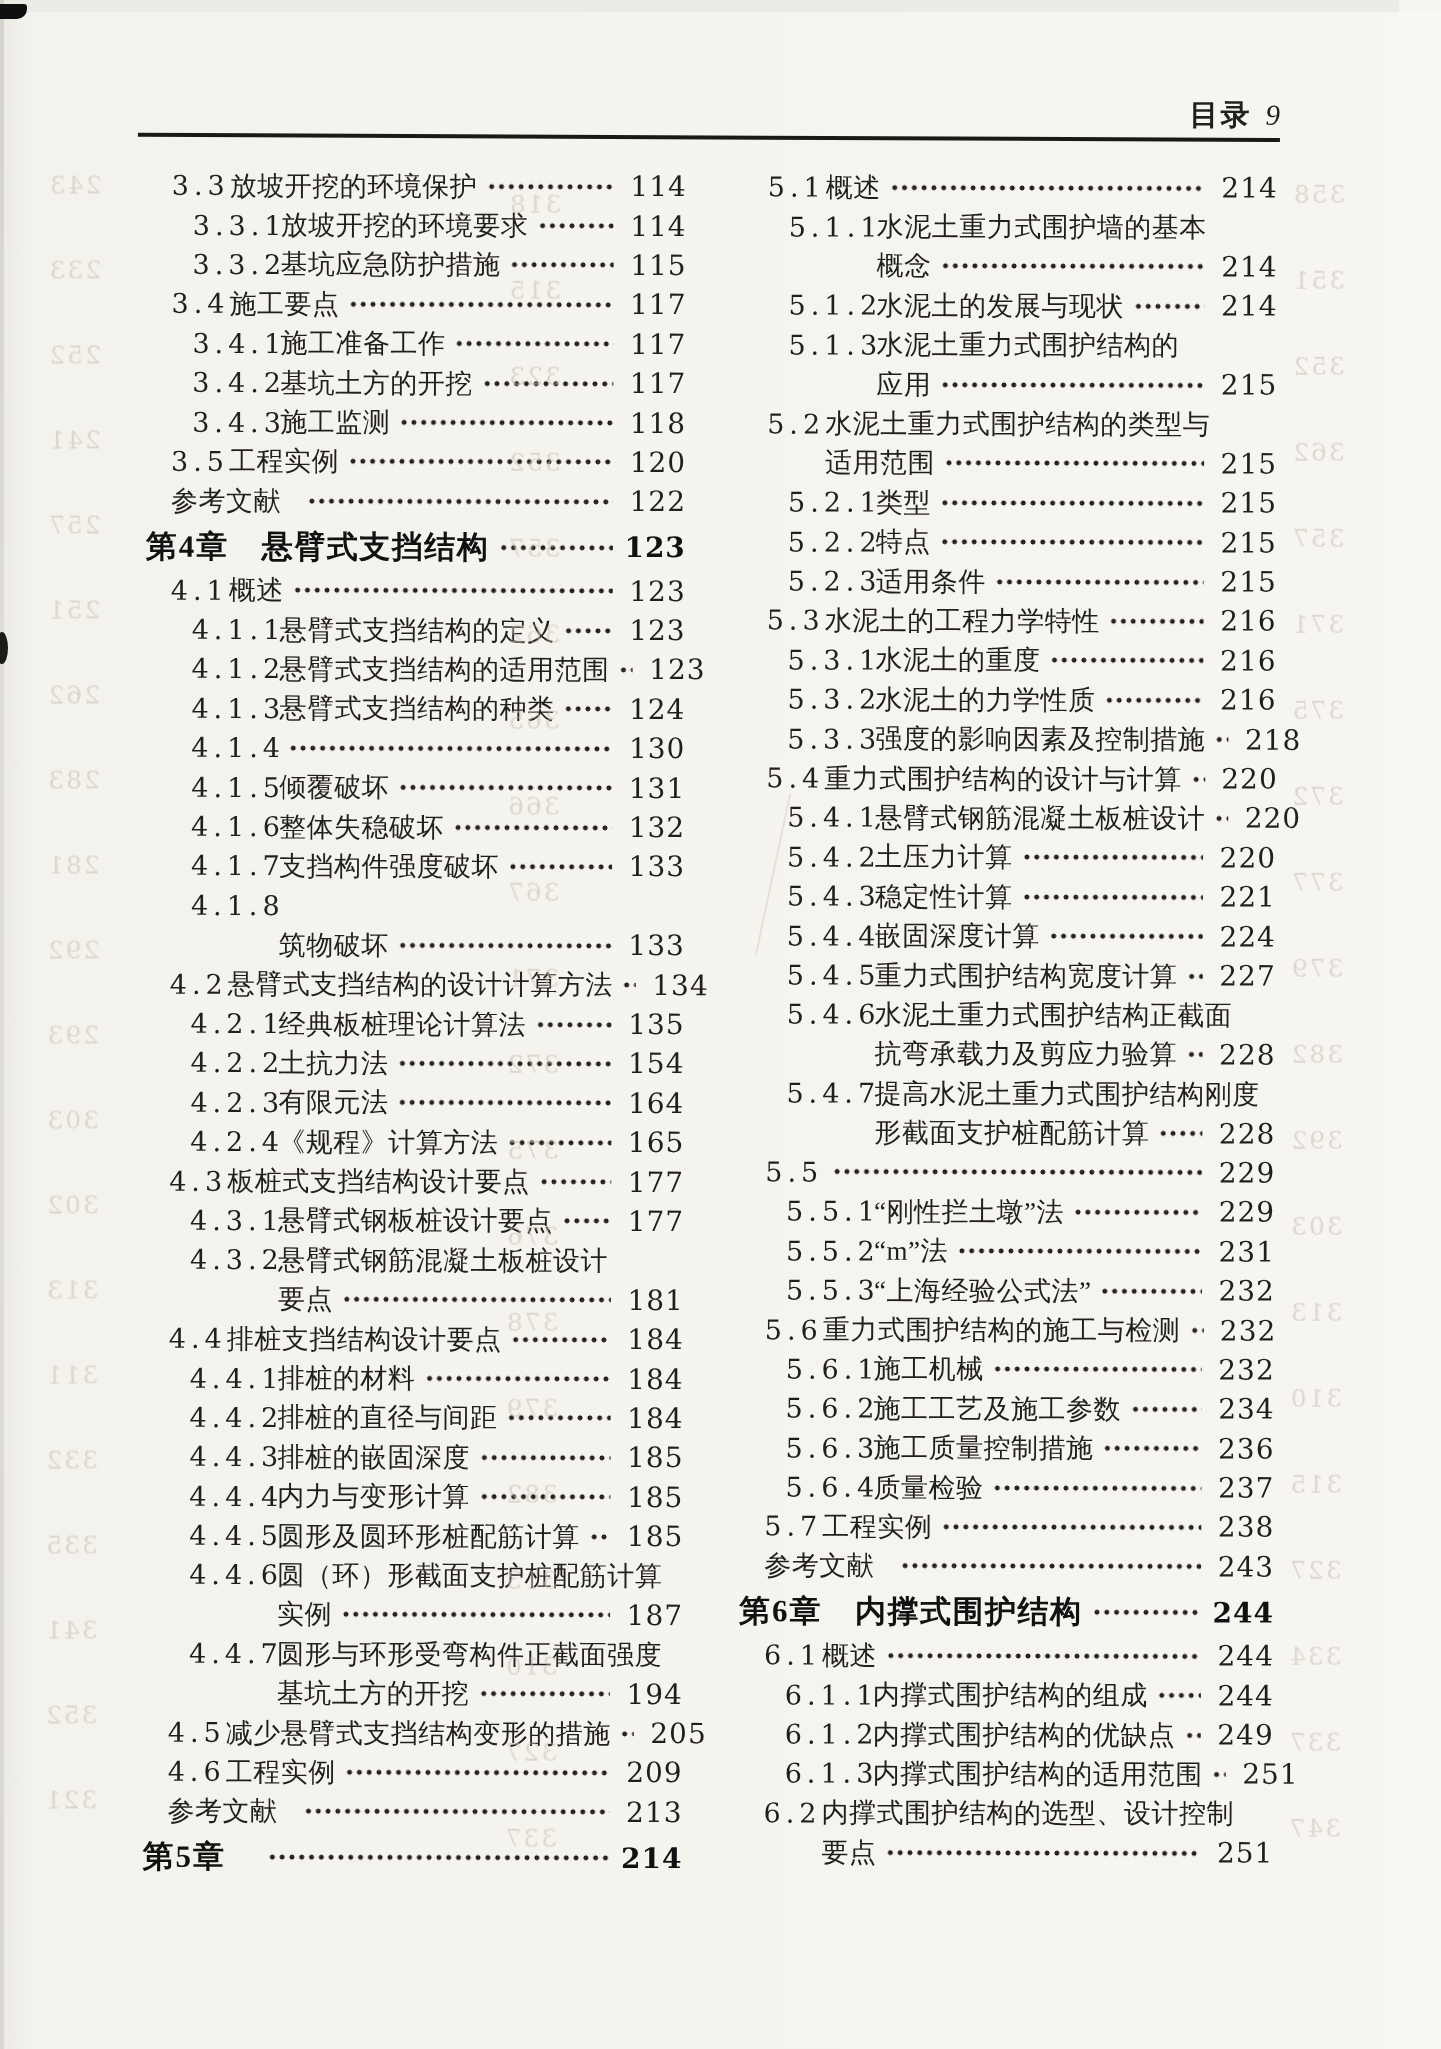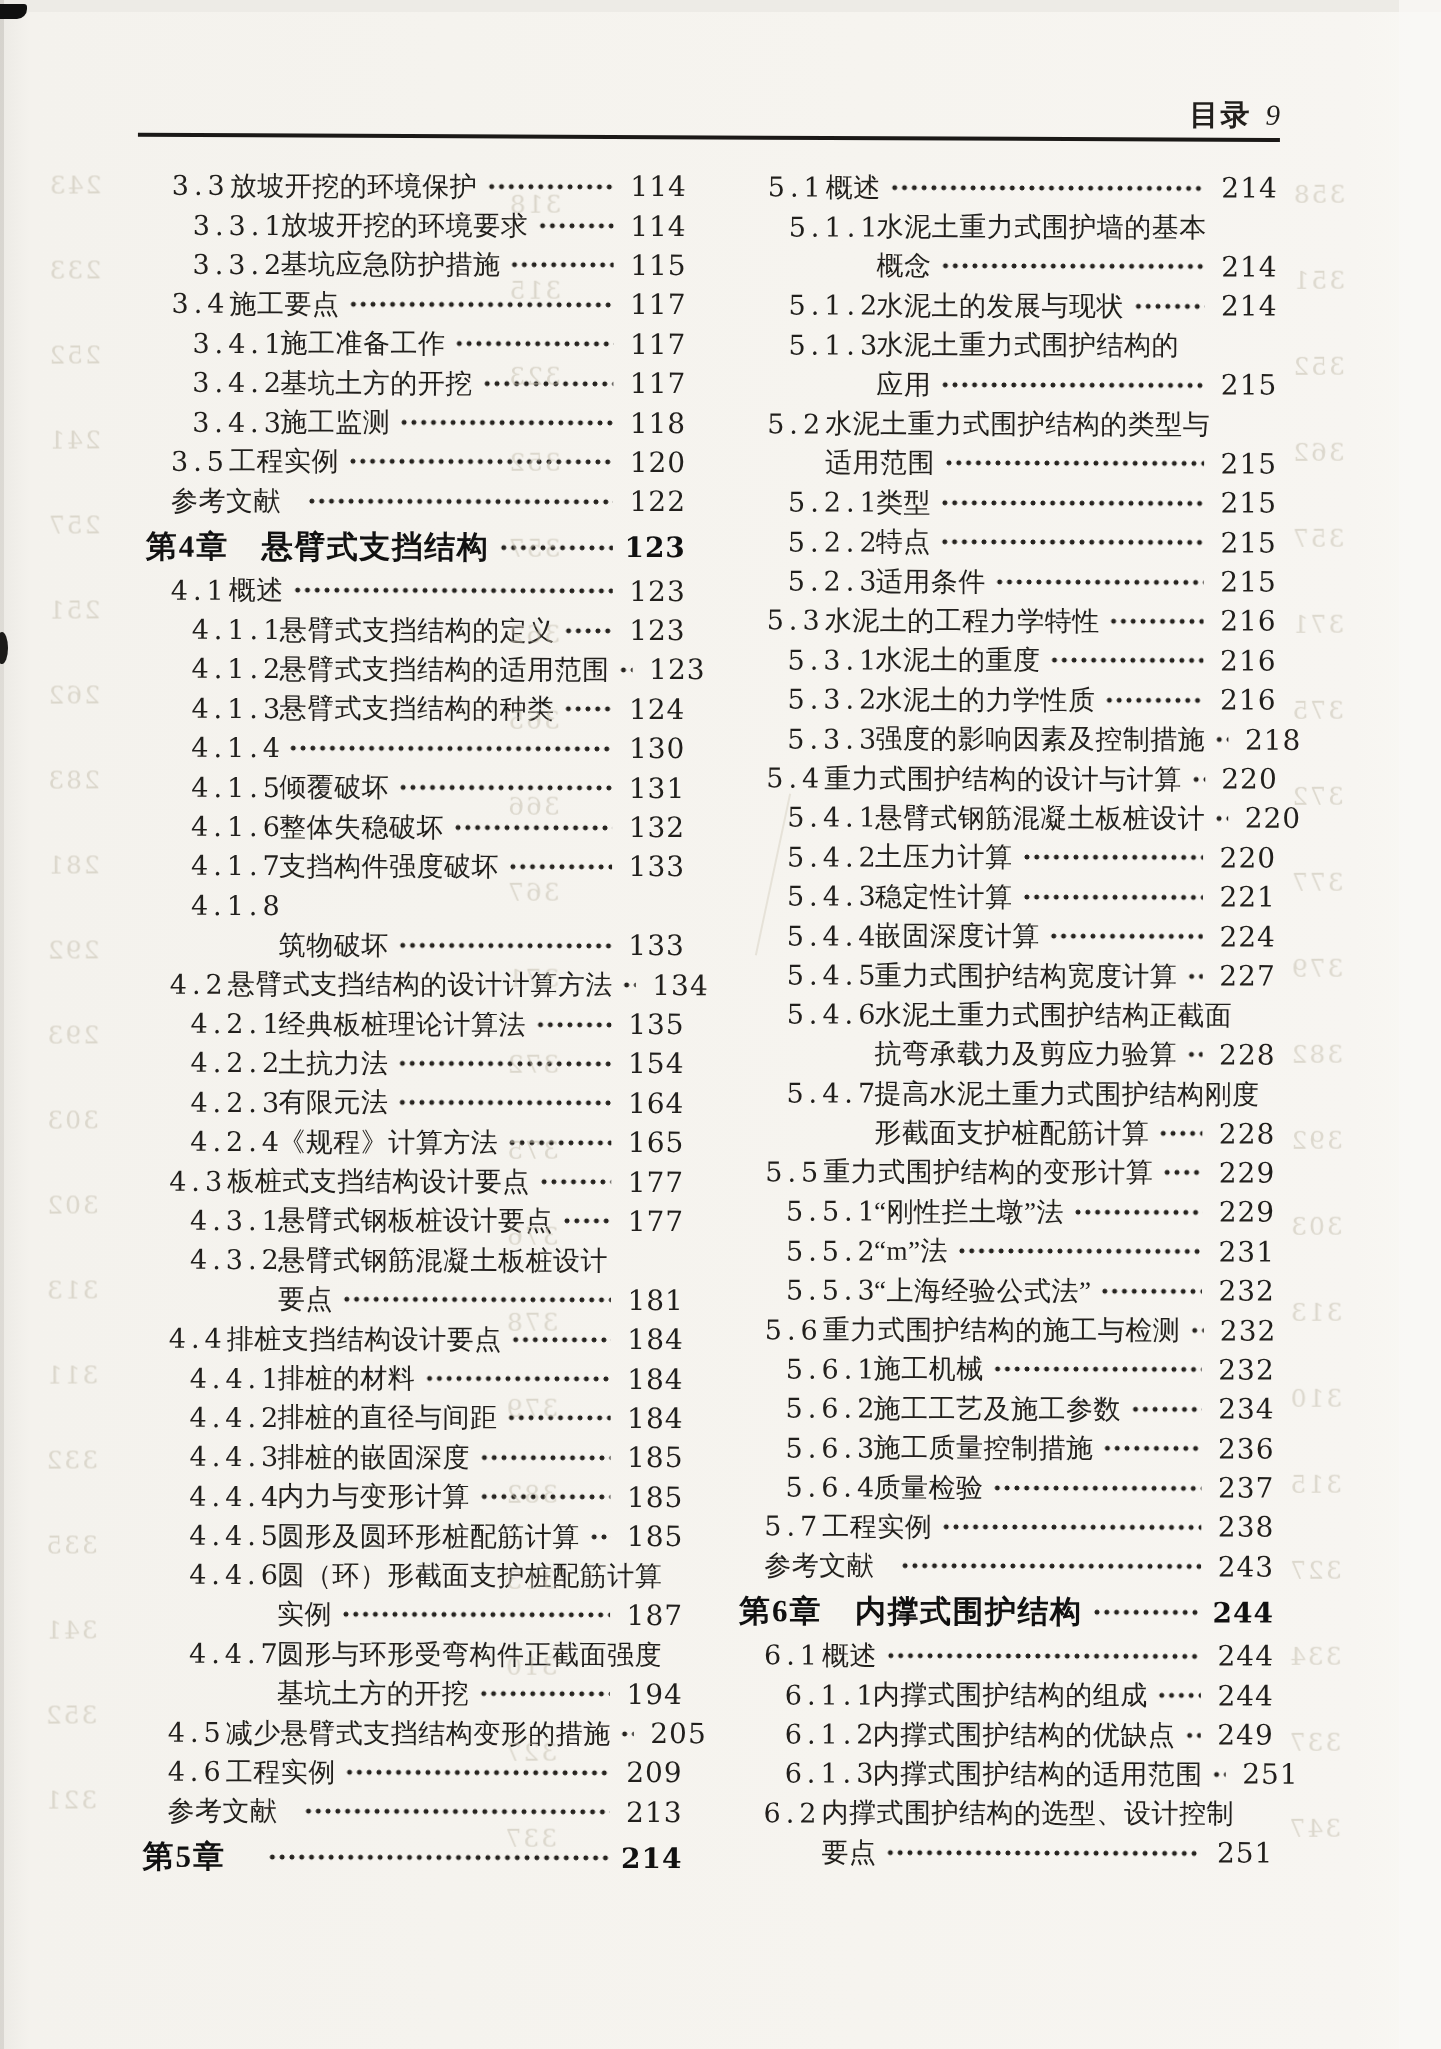--- a/index.html
+++ b/index.html
@@ -434,21 +434,20 @@
         <span class="num">5.4.7</span>
         <span class="title">提高水泥土重力式围护结构刚度</span>
       </div>
       <div class="row l2 cont">
         <span class="title">形截面支护桩配筋计算</span>
         <span class="dots"></span>
         <span class="pg">228</span>
       </div>
       <div class="row l1">
         <span class="num">5.5</span>
-        <span class="title">重力式围护结构的变形计算</span>
         <span class="dots"></span>
         <span class="pg">229</span>
       </div>
       <div class="row l2">
         <span class="num">5.5.1</span>
         <span class="title">“刚性拦土墩”法</span>
         <span class="dots"></span>
         <span class="pg">229</span>
       </div>
       <div class="row l2">

